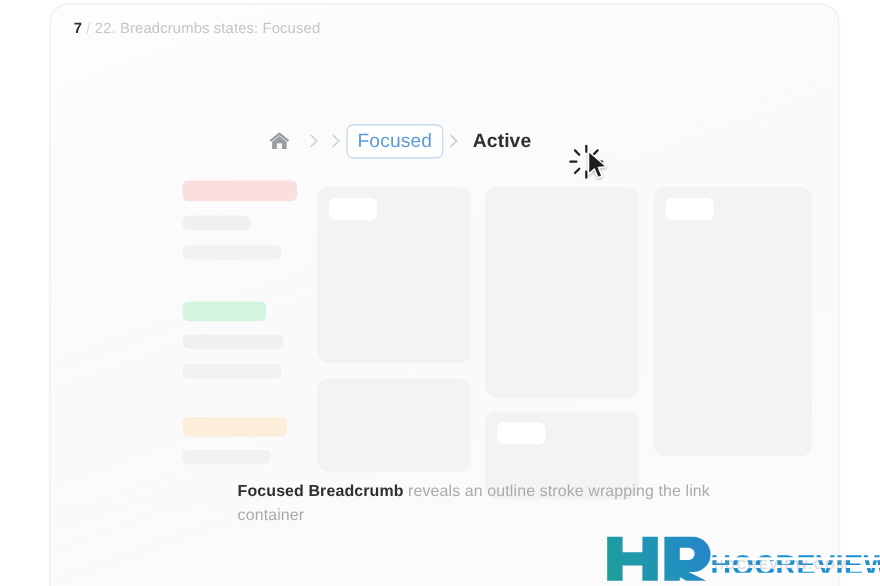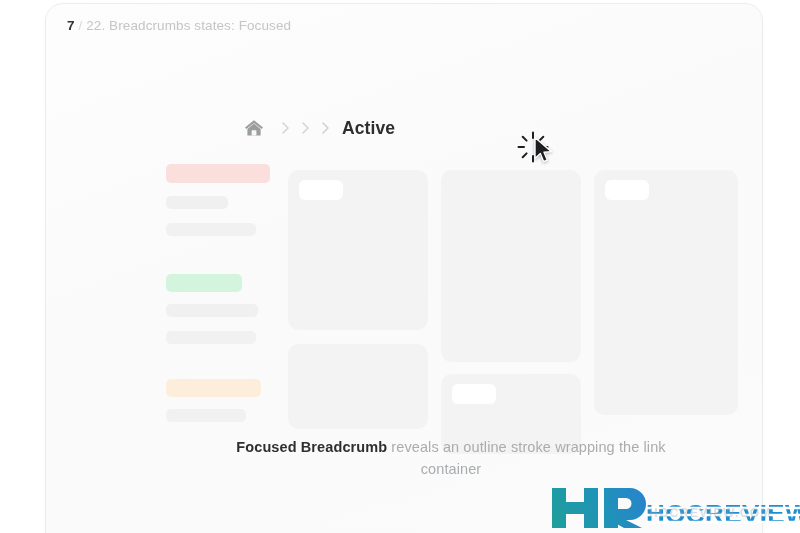--- a/index.html
+++ b/index.html
@@ -157,21 +157,20 @@
     background: #ffffff;
     border-radius: 6px;
   }
 
   
   .caption {
     position: absolute;
     left: 170px;
     top: 432px;
     width: 470px;
-    text-align: center;
     font-size: 14.5px;
     line-height: 22px;
     color: #a9acae;
     letter-spacing: .1px;
   }
   .caption .strong {
     color: #2d2f31;
     font-weight: 700;
   }
 
@@ -226,20 +225,21 @@
         </svg>
       </span>
 
 
       <span class="chev">
         <svg width="11" height="14" viewBox="0 0 11 14" fill="none">
           <path d="M3 2 L8 7 L3 12" stroke="#d3d5d7" stroke-width="1.6" stroke-linecap="round" stroke-linejoin="round"></path>
         </svg>
       </span>
 
+      <a class="crumb-focused" href="#" style="text-decoration:none">Focused</a>
 
       <span class="chev">
         <svg width="11" height="14" viewBox="0 0 11 14" fill="none">
           <path d="M3 2 L8 7 L3 12" stroke="#cfd1d3" stroke-width="1.6" stroke-linecap="round" stroke-linejoin="round"></path>
         </svg>
       </span>
 
       <span class="crumb-current">Active</span>
     </nav>
 

